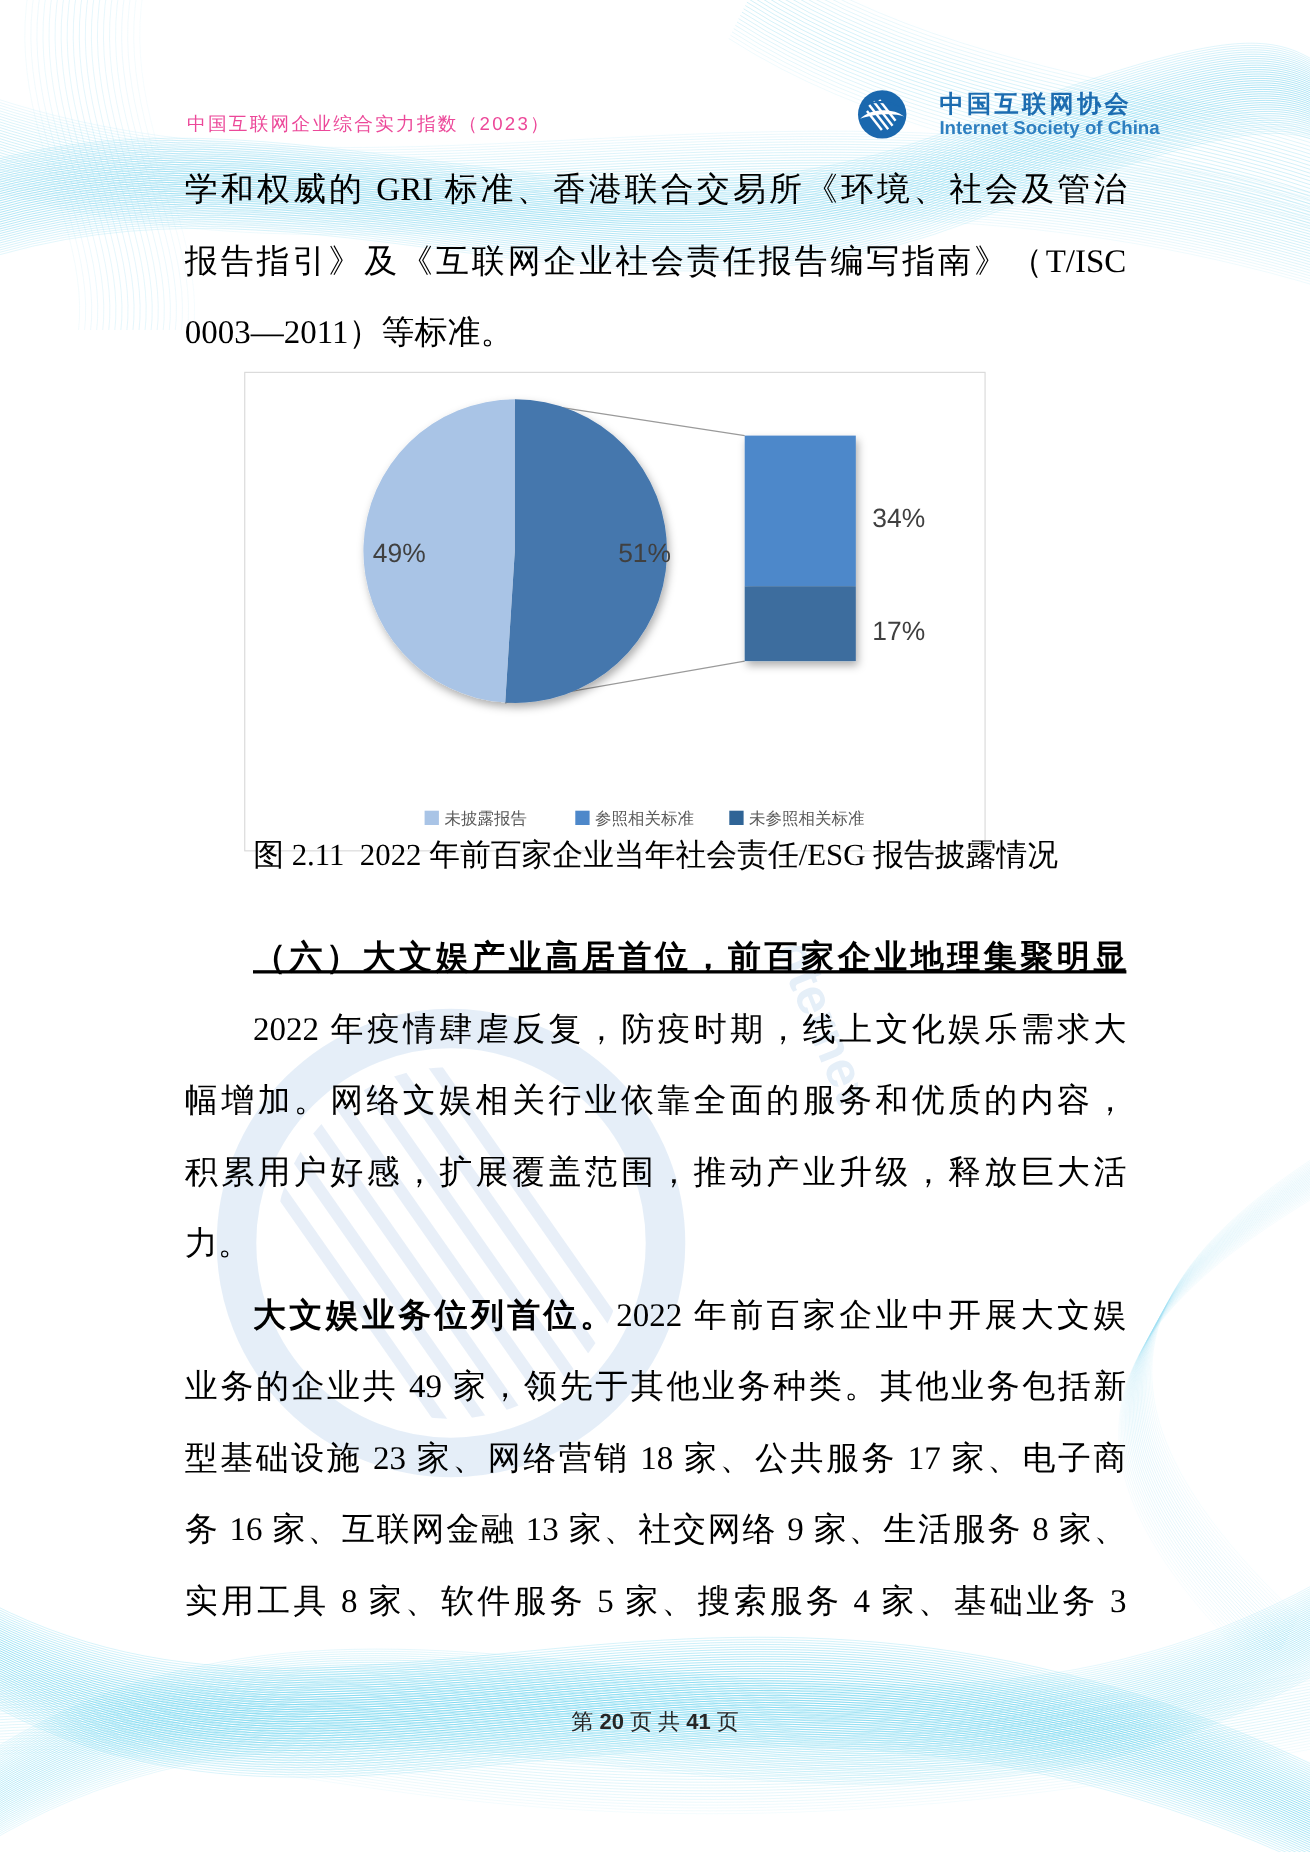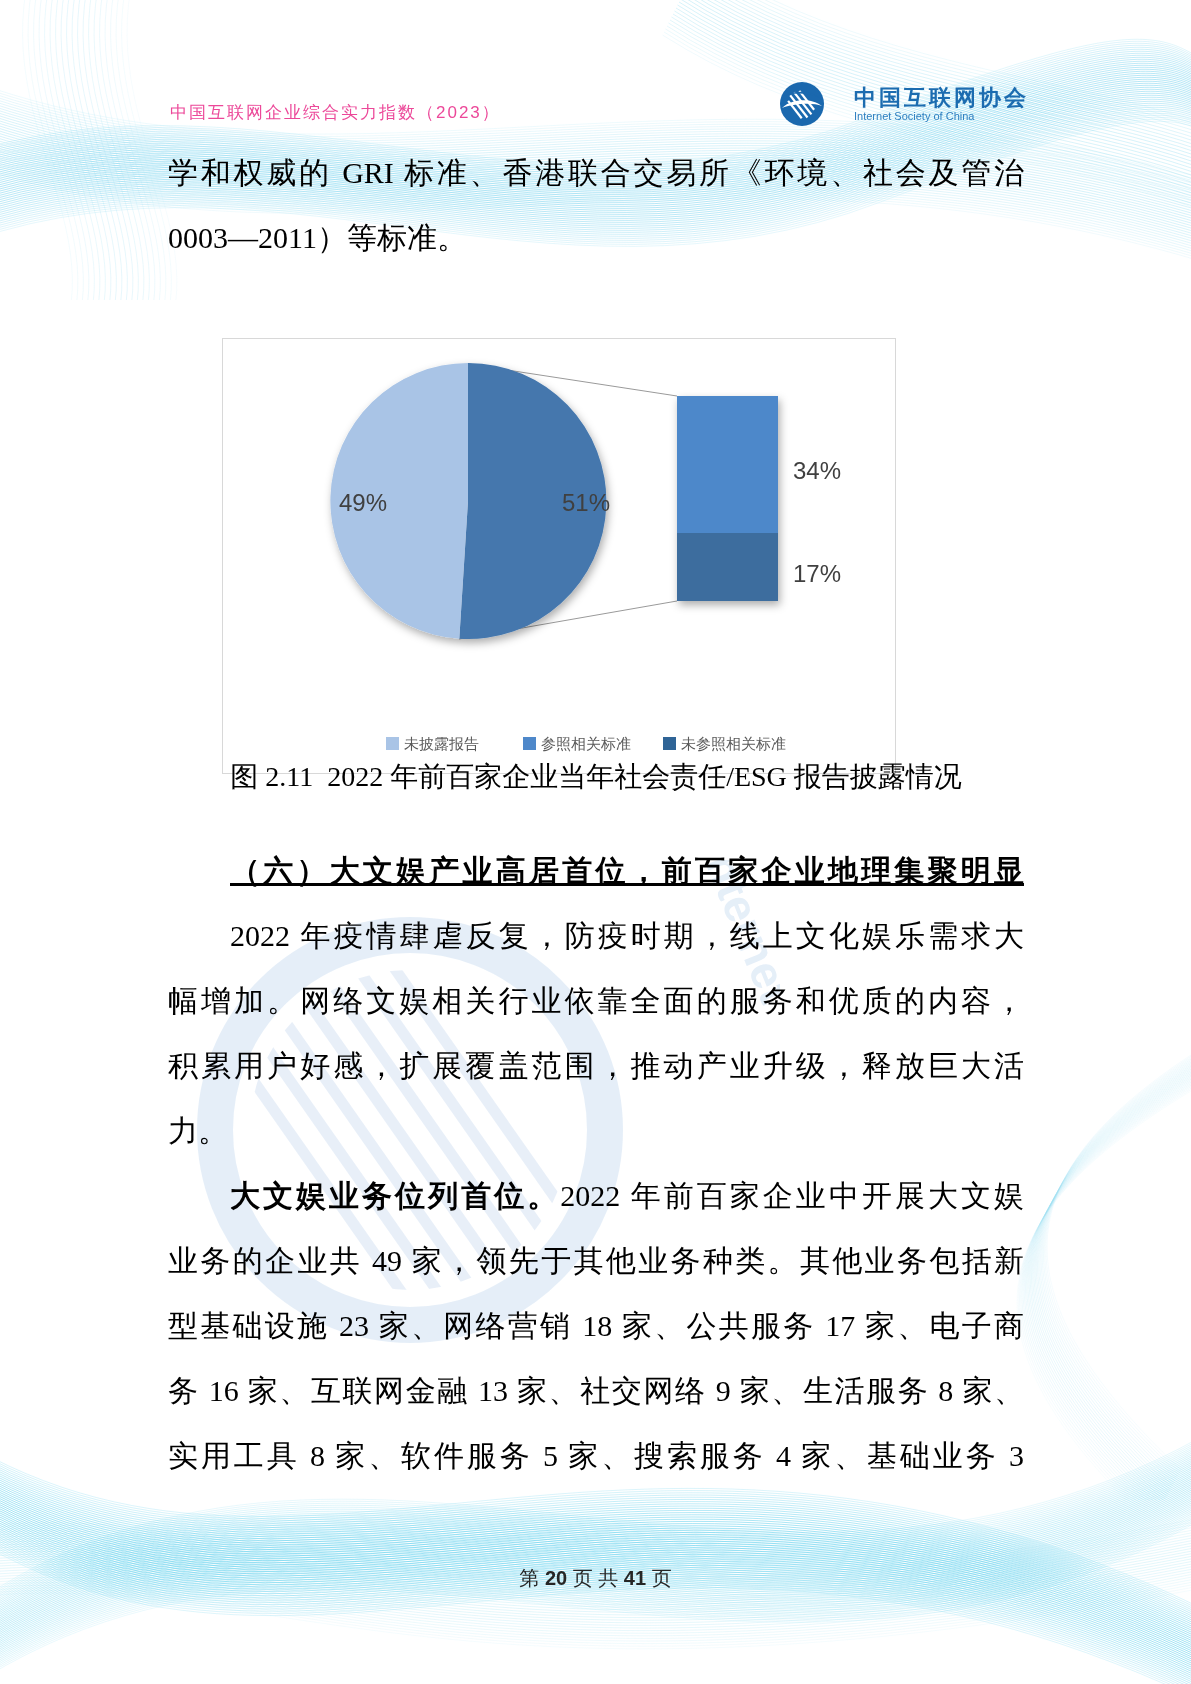--- a/index.html
+++ b/index.html
@@ -6,41 +6,41 @@
   .page{position:relative;width:1191px;height:1684px;overflow:hidden;background:#fff;
         font-family:"Liberation Serif","DejaVu Serif",serif;}
   svg.deco{position:absolute;pointer-events:none;}
   
   .doc-title{position:absolute;left:170px;top:101px;font-size:17px;letter-spacing:2px;
              color:#ec4899;font-family:"Liberation Sans","DejaVu Sans",sans-serif;z-index:3;}
   .logo{position:absolute;left:778px;top:80px;display:flex;align-items:center;gap:28px;z-index:3;}
   .logo-txt{display:flex;flex-direction:column;line-height:1.15;}
   .logo-cn{font-size:22px;font-weight:bold;color:#1c6cb0;letter-spacing:3px;
            font-family:"Liberation Sans","DejaVu Sans",sans-serif;}
-  .logo-en{font-size:11px;font-weight:normal;color:#2e7fc0;
+  .logo-en{font-size:17px;font-weight:bold;color:#2e7fc0;
            font-family:"Liberation Sans","DejaVu Sans",sans-serif;}
   
   .tblock{position:absolute;left:168px;width:856px;z-index:2;}
   .line{font-size:30px;line-height:65px;height:65px;color:#000;
         text-align:justify;text-align-last:justify;}
   .line.end{text-align:left;text-align-last:left;}
   .line.indent{text-indent:62px;}
   .bold{font-weight:bold;}
   
   .chart-box{position:absolute;left:222px;top:338px;width:672px;height:434px;background:#fff;
              border:1px solid #d8d8d8;z-index:2;}
   .chart-box svg{display:block;}
   .pie-label{font-family:"Liberation Sans","DejaVu Sans",sans-serif;font-size:24px;fill:#404040;}
   .legend-label{font-family:"Liberation Sans","DejaVu Sans",sans-serif;font-size:15px;fill:#595959;}
   .caption{position:absolute;left:168px;top:758px;width:856px;text-align:center;font-size:28px;
            color:#000;white-space:pre-wrap;z-index:2;}
   .heading-block{position:absolute;left:168px;top:838px;width:856px;z-index:2;text-decoration:underline;}
   .footer{position:absolute;left:0;top:1552px;width:100%;text-align:center;font-size:20px;
           color:#262626;z-index:3;font-family:"Liberation Sans","DejaVu Sans",sans-serif;
-          white-space:pre;margin-top:13px;}
+          white-space:pre;}
   .footer .num{font-weight:bold;}
 </style>
 </head>
 <body>
 
 <div class="page">
 
   <svg id="waves-top" class="deco" style="left:0;top:0;" width="1191" height="300" viewBox="0 0 1191 300">
       <path d="M -80 170 C 240 40, 520 250, 860 120 S 1160 40, 1270 110" transform="translate(0.0,0.0)" fill="none" stroke="#49c3e8" stroke-width="0.8" opacity="0.199"></path>
       <path d="M -80 170 C 240 40, 520 250, 860 120 S 1160 40, 1270 110" transform="translate(0.5,2.0)" fill="none" stroke="#49c3e8" stroke-width="0.8" opacity="0.223"></path>
@@ -349,20 +349,21 @@
       <path d="M6 16 C16 10, 32 10, 42 18 C32 13, 16 12, 6 16 Z" fill="#1a68ae"></path>
     </svg>
     <div class="logo-txt">
       <span class="logo-cn">中国互联网协会</span>
       <span class="logo-en">Internet Society of China</span>
     </div>
   </div>
 
   <div class="tblock" style="top:140px;">
     <div class="line">学和权威的 GRI 标准、香港联合交易所《环境、社会及管治</div>
+    <div class="line">报告指引》及《互联网企业社会责任报告编写指南》（T/ISC</div>
     <div class="line end">0003—2011）等标准。</div>
   </div>
 
   <div class="chart-box">
     <svg width="672" height="434" viewBox="0 0 672 434">
       <defs>
         <filter id="ds" x="-20%" y="-20%" width="140%" height="140%">
           <feDropShadow dx="2" dy="4" stdDeviation="4" flood-opacity="0.32"></feDropShadow>
         </filter>
       </defs>

